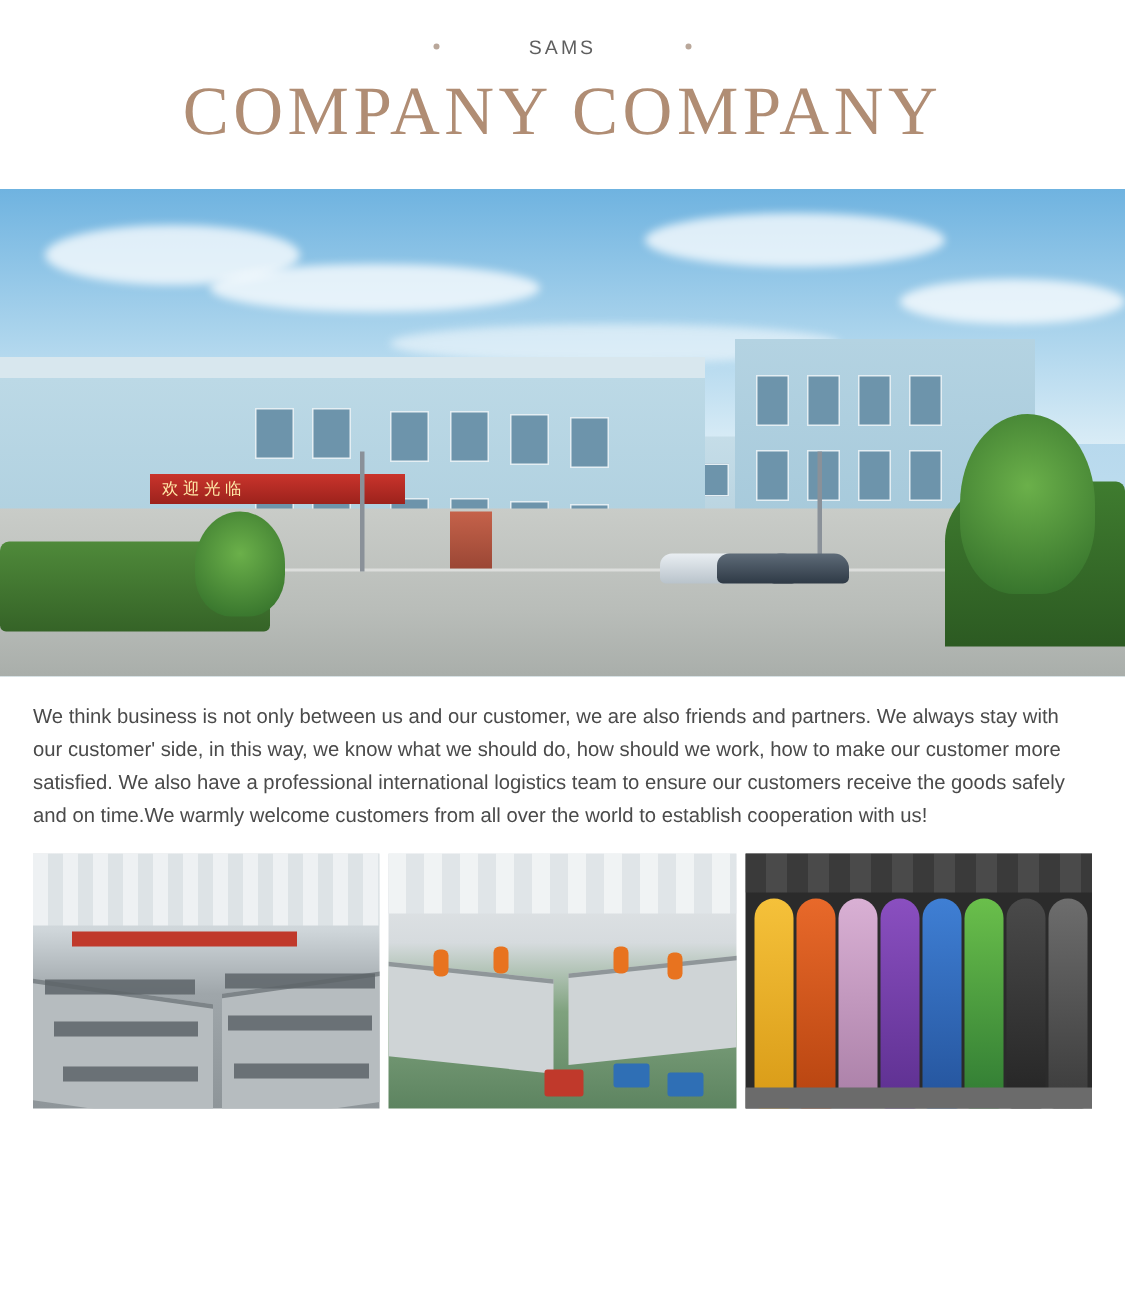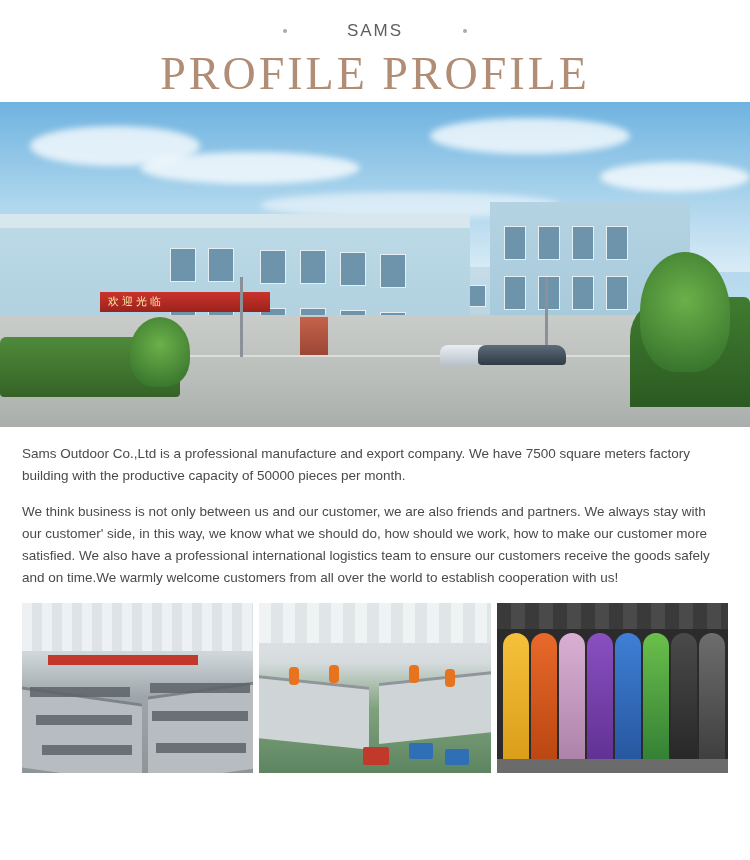--- a/index.html
+++ b/index.html
@@ -34,42 +34,42 @@
     height: 26px;
   }
   .dot {
     width: 4px;
     height: 4px;
     border-radius: 50%;
     background: #b9a79a;
     display: inline-block;
   }
   .brand-name {
-    font-size: 17px;
+    font-size: 13px;
     letter-spacing: 2px;
     color: #5f5f5f;
     font-family: "Liberation Sans", sans-serif;
     padding: 0 60px;
   }
   .title {
     margin-top: 6px;
     font-family: "Liberation Serif", serif;
     font-size: 46px;
     letter-spacing: 3px;
     color: #b08d74;
     font-weight: 400;
     line-height: 1.05;
   }
 
   
   .hero {
     position: relative;
     width: 750px;
     height: 325px;
-    margin-top: 4px;
+    margin-top: 28px;
     overflow: hidden;
     background: linear-gradient(#9ecbe8, #cfe6f2);
   }
   .sky {
     position: absolute;
     left: 0; top: 0; width: 750px; height: 170px;
     background: linear-gradient(#6fb3e0 0%, #a9d3ec 55%, #d9ecf6 100%);
   }
   .cloud {
     position: absolute;
@@ -262,21 +262,21 @@
 <body>
 
 <div class="page">
 
   <div class="header">
     <div class="brand-row">
       <span class="dot"></span>
       <span class="brand-name">SAMS</span>
       <span class="dot"></span>
     </div>
-    <div class="title">PROFILE PROFILE</div>
+    <div class="title">COMPANY COMPANY</div>
   </div>
 
   <div class="hero">
     <div class="sky"></div>
     <div class="cloud c1"></div>
     <div class="cloud c2"></div>
     <div class="cloud c3"></div>
     <div class="cloud c4"></div>
     <div class="cloud c5"></div>
 
@@ -330,21 +330,20 @@
     <div class="tree t2"></div>
     <div class="container-box"></div>
     <div class="pole" style="left:240px; bottom:70px;"></div>
     <div class="pole" style="left:545px; bottom:70px;"></div>
     <div class="car light" style="left:440px;"></div>
     <div class="car" style="left:478px;"></div>
     <div class="car" style="left:512px;"></div>
   </div>
 
   <div class="content">
-    <p class="para">Sams Outdoor Co.,Ltd is a professional manufacture and export company. We have 7500 square meters factory building with the productive capacity of 50000 pieces per month.</p>
     <p class="para">We think business is not only between us and our customer, we are also friends and partners. We always stay with our customer' side, in this way, we know what we should do, how should we work, how to make our customer more satisfied. We also have a professional international logistics team to ensure our customers receive the goods safely and on time.We warmly welcome customers from all over the world to establish cooperation with us!</p>
   </div>
 
   <div class="photos">
 
     <div class="photo f1">
       <div class="roof"></div>
       <div class="banner"></div>
       <div class="tbl" style="left:0; top:92px; width:120px; height:78px; transform:skewY(8deg);"></div>
       <div class="tbl" style="left:126px; top:86px; width:107px; height:84px; transform:skewY(-8deg);"></div>

